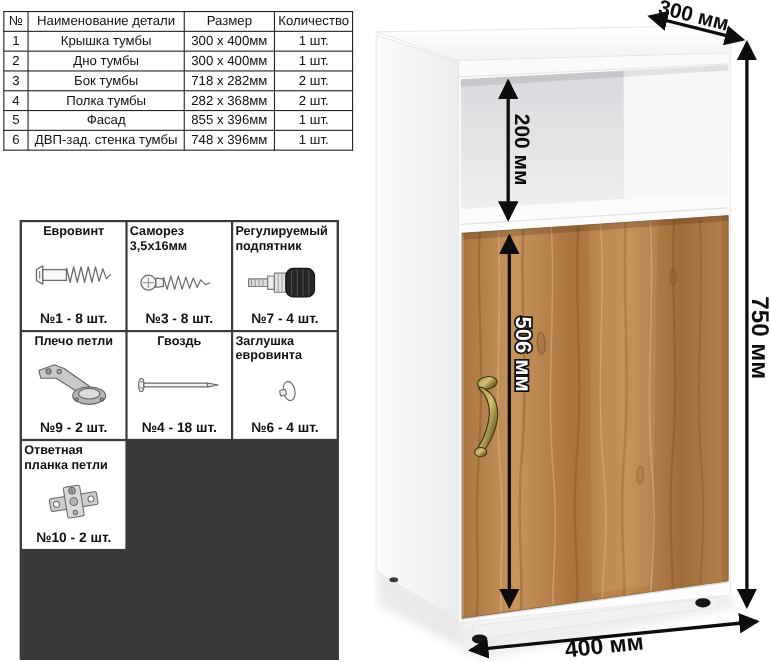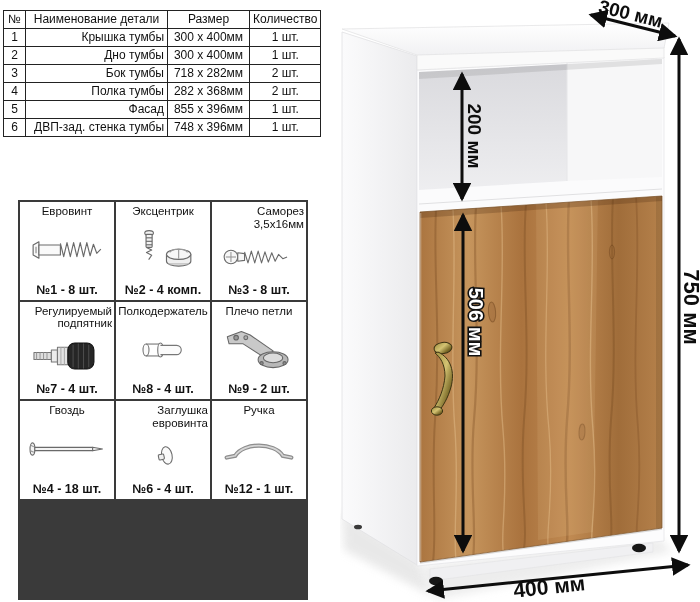--- a/index.html
+++ b/index.html
@@ -4,28 +4,28 @@
 <style>
   html,body{margin:0;padding:0;background:#fff;}
   .page{position:relative;width:700px;height:602px;background:#ffffff;overflow:hidden;
         font-family:"Liberation Sans",sans-serif;color:#111;}
   
   table.parts{position:absolute;left:3px;top:10px;border-collapse:collapse;table-layout:fixed;}
   table.parts th,table.parts td{border:1px solid #222;font-size:12px;line-height:1.05;
         padding:1px 3px;height:15px;white-space:nowrap;overflow:hidden;font-weight:normal;}
   table.parts th{text-align:center;}
   td.c{text-align:center;}
-  td.l{text-align:right;margin-top:32px;}
+  td.l{text-align:center;margin-top:32px;}
   
   .hw{position:absolute;left:18px;top:200px;width:290px;height:400px;box-sizing:border-box;
       display:grid;grid-template-columns:repeat(3,1fr);grid-template-rows:repeat(4,1fr);
       gap:2px;background:#3a3a3a;border:2px solid #3a3a3a;}
   .hw-cell{background:#fff;display:flex;flex-direction:column;align-items:center;
       padding:3px 2px 2px 2px;box-sizing:border-box;min-height:0;}
-  .hw-title{font-weight:normal;font-size:11.5px;text-align:right;line-height:1.12;}
+  .hw-title{font-weight:bold;font-size:11.5px;text-align:left;line-height:1.12;}
   .hw-icon{flex:1;min-height:0;display:flex;align-items:center;justify-content:center;width:100%;}
   .hw-icon svg{max-height:100%;}
   .hw-count{font-weight:bold;font-size:12.5px;padding-bottom:1px;}
   
   .cab{position:absolute;left:340px;top:0;width:360px;height:602px;}
   text.dim{font-family:"Liberation Sans",sans-serif;font-weight:bold;fill:#0d0d0d;}
   text.dim-outline{fill:#ffffff;stroke:#111;stroke-width:3.2px;paint-order:stroke;}
 </style>
 </head>
 <body>
@@ -95,41 +95,20 @@
             <polygon points="5,17 12,13 12,33 5,29"></polygon>
             <line x1="8.5" y1="19" x2="8.5" y2="27" stroke="#8a8a8a"></line>
             <rect x="12" y="17" width="26" height="12"></rect>
             <path d="M38,15 L42,31 L46,14 L50,31 L54,14 L58,31 L62,14 L66,31 L70,14 L74,30 L78,16 L82,27 L87,22" fill="none"></path>
           </g>
         </svg>
       </div>
       <div class="hw-count">№1 - 8 шт.</div>
     </div>
 
-    <div class="hw-cell">
-      <div class="hw-title">Эксцентрик</div>
-      <div class="hw-icon">
-        <svg width="80" height="44" viewBox="0 0 92 50">
-          <g stroke="#6a6a6a" stroke-width="1.3" fill="#f3f3f3" stroke-linejoin="round">
-            <ellipse cx="30" cy="5.5" rx="5" ry="2.8"></ellipse>
-            <rect x="26.5" y="7" width="7" height="15" rx="1"></rect>
-            <line x1="26.5" y1="11" x2="33.5" y2="11"></line>
-              <line x1="26.5" y1="15" x2="33.5" y2="15"></line>
-              <line x1="26.5" y1="19" x2="33.5" y2="19"></line>
-            <path d="M27,22 L33,25 L27,28 L33,31 L29.5,36" fill="none"></path>
-            <path d="M50,30 v8 a14,5.5 0 0 0 28,0 v-8" fill="#efefef"></path>
-            <ellipse cx="64" cy="30" rx="14" ry="5.8" fill="#f7f7f7"></ellipse>
-            <path d="M54,28 a10,4 0 0 1 20,0" fill="none" stroke="#9a9a9a"></path>
-            <line x1="64" y1="25" x2="64" y2="35" stroke="#9a9a9a"></line>
-            <line x1="52" y1="41" x2="76" y2="41" stroke="#b5b5b5"></line>
-          </g>
-        </svg>
-      </div>
-      <div class="hw-count">№2 - 4 комп.</div>
-    </div>
 
     <div class="hw-cell">
       <div class="hw-title">Саморез 3,5х16мм</div>
       <div class="hw-icon">
         <svg width="84" height="34" viewBox="0 0 92 40">
           <g stroke="#6a6a6a" stroke-width="1.3" fill="#f7f7f7" stroke-linejoin="round">
             <circle cx="13" cy="20" r="8"></circle>
             <line x1="13" y1="14" x2="13" y2="26" stroke="#9a9a9a"></line>
             <line x1="7" y1="20" x2="19" y2="20" stroke="#9a9a9a"></line>
             <polygon points="21,15 29,16 29,24 21,25"></polygon>
@@ -158,35 +137,20 @@
             <line x1="53" y1="10" x2="53" y2="36" stroke="#4c4c4c"></line>
               <line x1="59" y1="8.5" x2="59" y2="37.5" stroke="#4c4c4c"></line>
             <line x1="65" y1="8.5" x2="65" y2="37.5" stroke="#4c4c4c"></line>
               <line x1="71" y1="10" x2="71" y2="36" stroke="#4c4c4c"></line>
           </g>
         </svg>
       </div>
       <div class="hw-count">№7 - 4 шт.</div>
     </div>
 
-    <div class="hw-cell">
-      <div class="hw-title">Полкодержатель</div>
-      <div class="hw-icon">
-        <svg width="80" height="34" viewBox="0 0 92 40">
-          <g stroke="#777" stroke-width="1.3" fill="#fbfbfb" stroke-linejoin="round">
-            <ellipse cx="26" cy="20" rx="3.5" ry="7"></ellipse>
-            <line x1="26" y1="13" x2="42" y2="13"></line>
-              <line x1="26" y1="27" x2="42" y2="27"></line>
-            <ellipse cx="43" cy="20" rx="3.2" ry="8.2"></ellipse>
-            <path d="M43,14.5 L62,14.5 A5.5,5.5 0 0 1 62,25.5 L43,25.5" fill="#fbfbfb"></path>
-          </g>
-        </svg>
-      </div>
-      <div class="hw-count">№8 - 4 шт.</div>
-    </div>
 
     <div class="hw-cell">
       <div class="hw-icon" style="order:2">
         <svg width="82" height="44" viewBox="0 0 92 50">
           <g stroke="#666" stroke-width="1.2" stroke-linejoin="round">
             <path d="M10,10 L26,4 L36,8 L62,26 L56,36 L28,18 L12,18 Z" fill="#c9c9c9"></path>
             <circle cx="20" cy="11" r="2.6" fill="#9a9a9a"></circle>
             <circle cx="31" cy="11" r="2.2" fill="#b0b0b0"></circle>
             <ellipse cx="62" cy="36" rx="17" ry="9" fill="#b8b8b8"></ellipse>
             <ellipse cx="62" cy="34" rx="11" ry="5.5" fill="#dcdcdc"></ellipse>
@@ -222,32 +186,41 @@
         <svg width="60" height="36" viewBox="0 0 92 52">
           <g transform="rotate(-12 48 26)" stroke="#6a6a6a" stroke-width="1.6" fill="#fafafa" stroke-linejoin="round">
             <ellipse cx="52" cy="26" rx="8" ry="13.5"></ellipse>
             <rect x="39" y="22.5" width="8.5" height="8" rx="1.5" fill="#eee"></rect>
           </g>
         </svg>
       </div>
       <div class="hw-count">№6 - 4 шт.</div>
     </div>
 
-
-
-    <div class="hw-cell">
-      <div class="hw-title">Ручка</div>
-      <div class="hw-icon">
-        <svg width="84" height="34" viewBox="0 0 92 40">
-          <path d="M8,30 L18,28 C28,12 64,12 74,28 L84,30" fill="none" stroke="#8e8e8e" stroke-width="5" stroke-linecap="round"></path>
-          <path d="M8,30 L18,28 C28,12 64,12 74,28 L84,30" fill="none" stroke="#d6d6d6" stroke-width="2" stroke-linecap="round"></path>
-        </svg>
-      </div>
-      <div class="hw-count">№12 - 1 шт.</div>
-    </div>
+    <div class="hw-cell">
+      <div class="hw-title">Ответная планка петли</div>
+      <div class="hw-icon">
+        <svg width="78" height="40" viewBox="0 0 92 48">
+          <g transform="rotate(-9 46 24)" stroke="#666" stroke-width="1.1" stroke-linejoin="round">
+            <rect x="20" y="17" width="52" height="14" rx="2" fill="#cdcdcd"></rect>
+            <rect x="37" y="7" width="18" height="34" rx="2" fill="#dadada"></rect>
+            <circle cx="27" cy="24" r="3.2" fill="#fff"></circle>
+            <circle cx="65" cy="24" r="3.2" fill="#fff"></circle>
+            <circle cx="46" cy="24" r="4.2" fill="#b8b8b8"></circle>
+            <circle cx="46" cy="12" r="3.6" fill="#a8a8a8"></circle>
+            <line x1="43.5" y1="12" x2="48.5" y2="12" stroke="#777"></line>
+              <line x1="46" y1="9.5" x2="46" y2="14.5" stroke="#777"></line>
+            <circle cx="46" cy="36" r="2.4" fill="#b0b0b0"></circle>
+          </g>
+        </svg>
+      </div>
+      <div class="hw-count">№10 - 2 шт.</div>
+    </div>
+
+
 
   </div>
 
   <svg class="cab" viewBox="0 0 360 602">
     <defs>
       <linearGradient id="wg" x1="0" y1="0" x2="1" y2="0">
         <stop offset="0" stop-color="#ab7540"></stop>
           <stop offset="0.2" stop-color="#c6955d"></stop>
         <stop offset="0.42" stop-color="#aa733e"></stop>
           <stop offset="0.62" stop-color="#c08a52"></stop>

